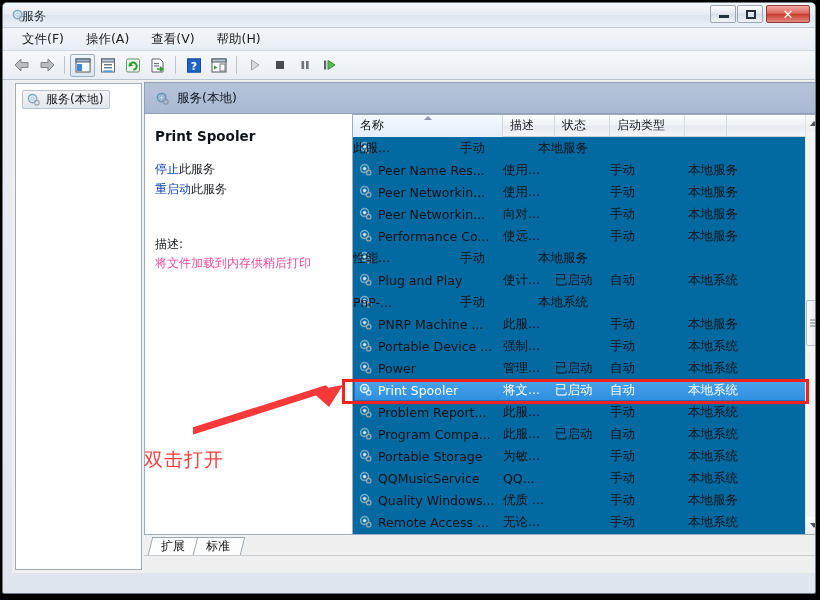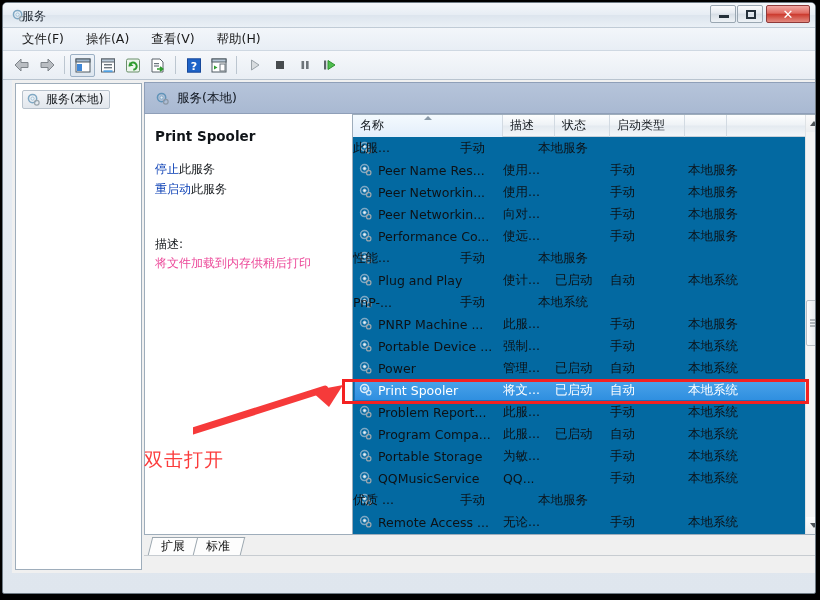--- a/index.html
+++ b/index.html
@@ -682,20 +682,21 @@
               <div class="cell c-status"></div>
               <div class="cell c-start">手动</div>
               <div class="cell c-logon">本地系统</div>
             </div>
             <div class="row">
     <svg class="row-icon" viewBox="0 0 16 16">
       <circle cx="7" cy="7" r="4.3" fill="none" stroke="#7fa8c4" stroke-width="1.6"></circle>
       <circle cx="7" cy="7" r="1.6" fill="#eef5fa" stroke="#9fc0d6"></circle>
       <circle cx="11.4" cy="11.4" r="2.4" fill="none" stroke="#9aa6ae" stroke-width="1.3"></circle>
     </svg>
+              <div class="cell c-name">Quality Windows...</div>
               <div class="cell c-desc">优质 ...</div>
               <div class="cell c-status"></div>
               <div class="cell c-start">手动</div>
               <div class="cell c-logon">本地服务</div>
             </div>
             <div class="row">
     <svg class="row-icon" viewBox="0 0 16 16">
       <circle cx="7" cy="7" r="4.3" fill="none" stroke="#7fa8c4" stroke-width="1.6"></circle>
       <circle cx="7" cy="7" r="1.6" fill="#eef5fa" stroke="#9fc0d6"></circle>
       <circle cx="11.4" cy="11.4" r="2.4" fill="none" stroke="#9aa6ae" stroke-width="1.3"></circle>

